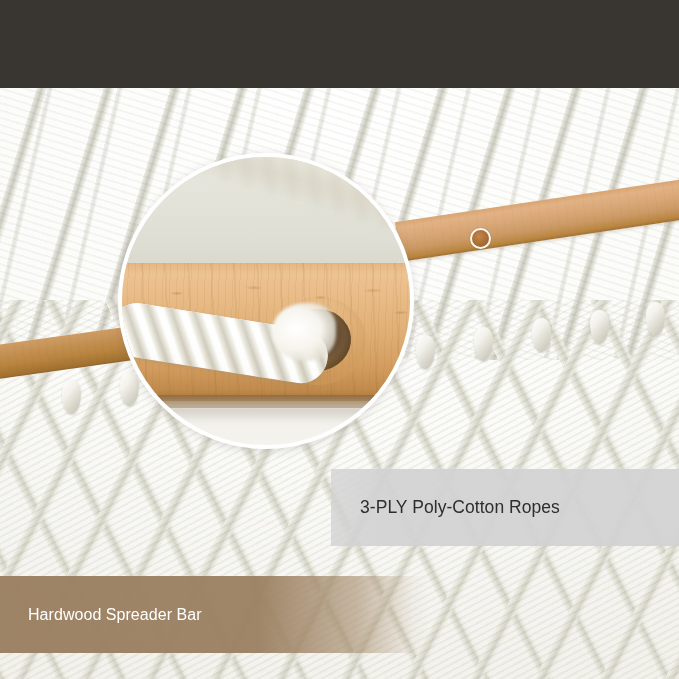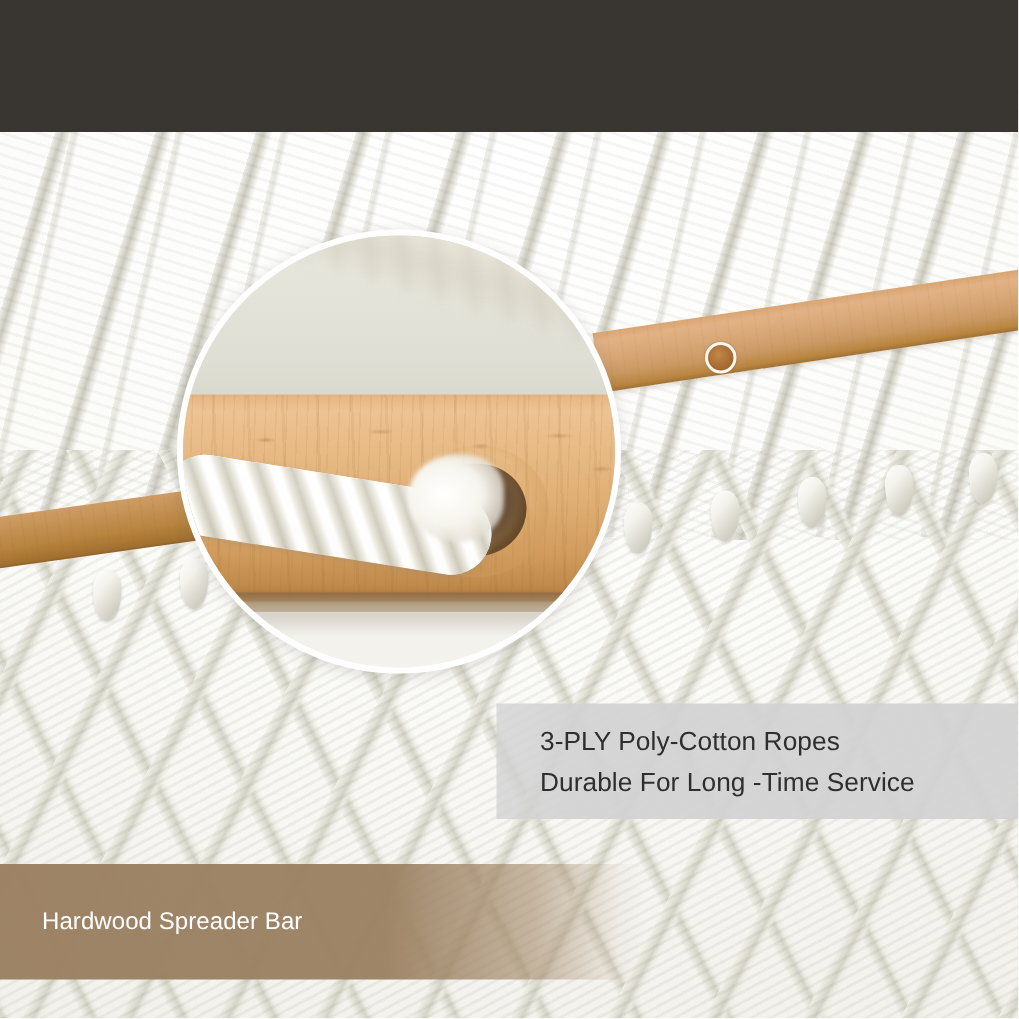--- a/index.html
+++ b/index.html
@@ -574,20 +574,19 @@
       <div class="inset-rope-frayed"></div>
 
     </div>
   </div>
 
   <div class="header-bar"></div>
   <div class="header-title">High Quality Materials</div>
 
   <div class="callout callout-ropes">
     <div class="line">3-PLY Poly-Cotton Ropes</div>
-    <div class="line">Durable For Long -Time Service</div>
   </div>
 
   <div class="callout callout-wood">
     <div class="line">Hardwood Spreader Bar</div>
   </div>
 
 </div>
 
 </body></html>

